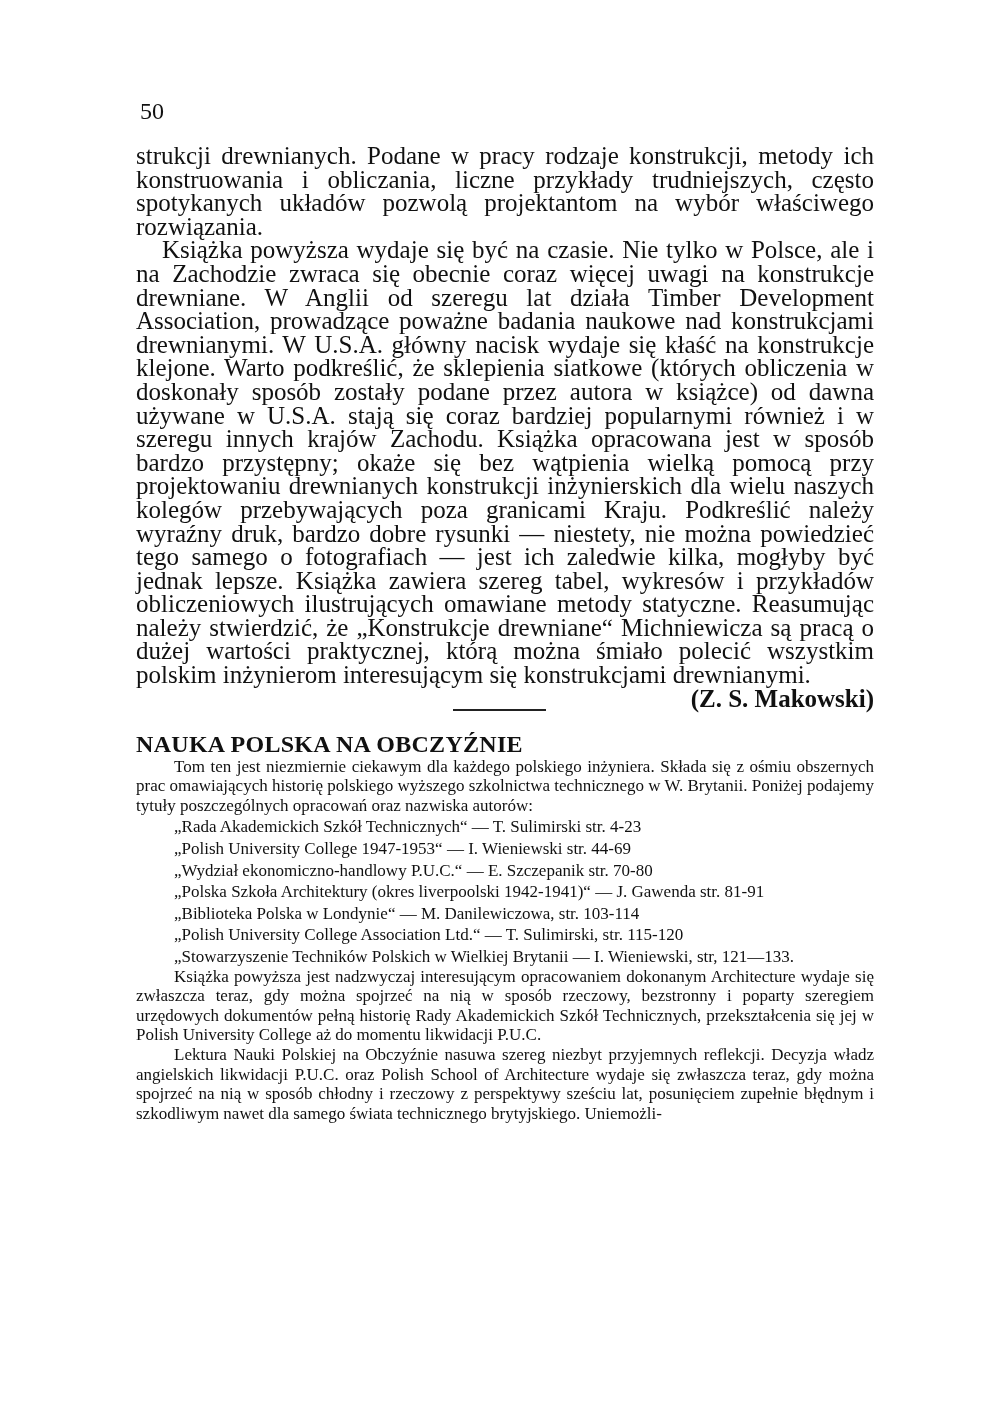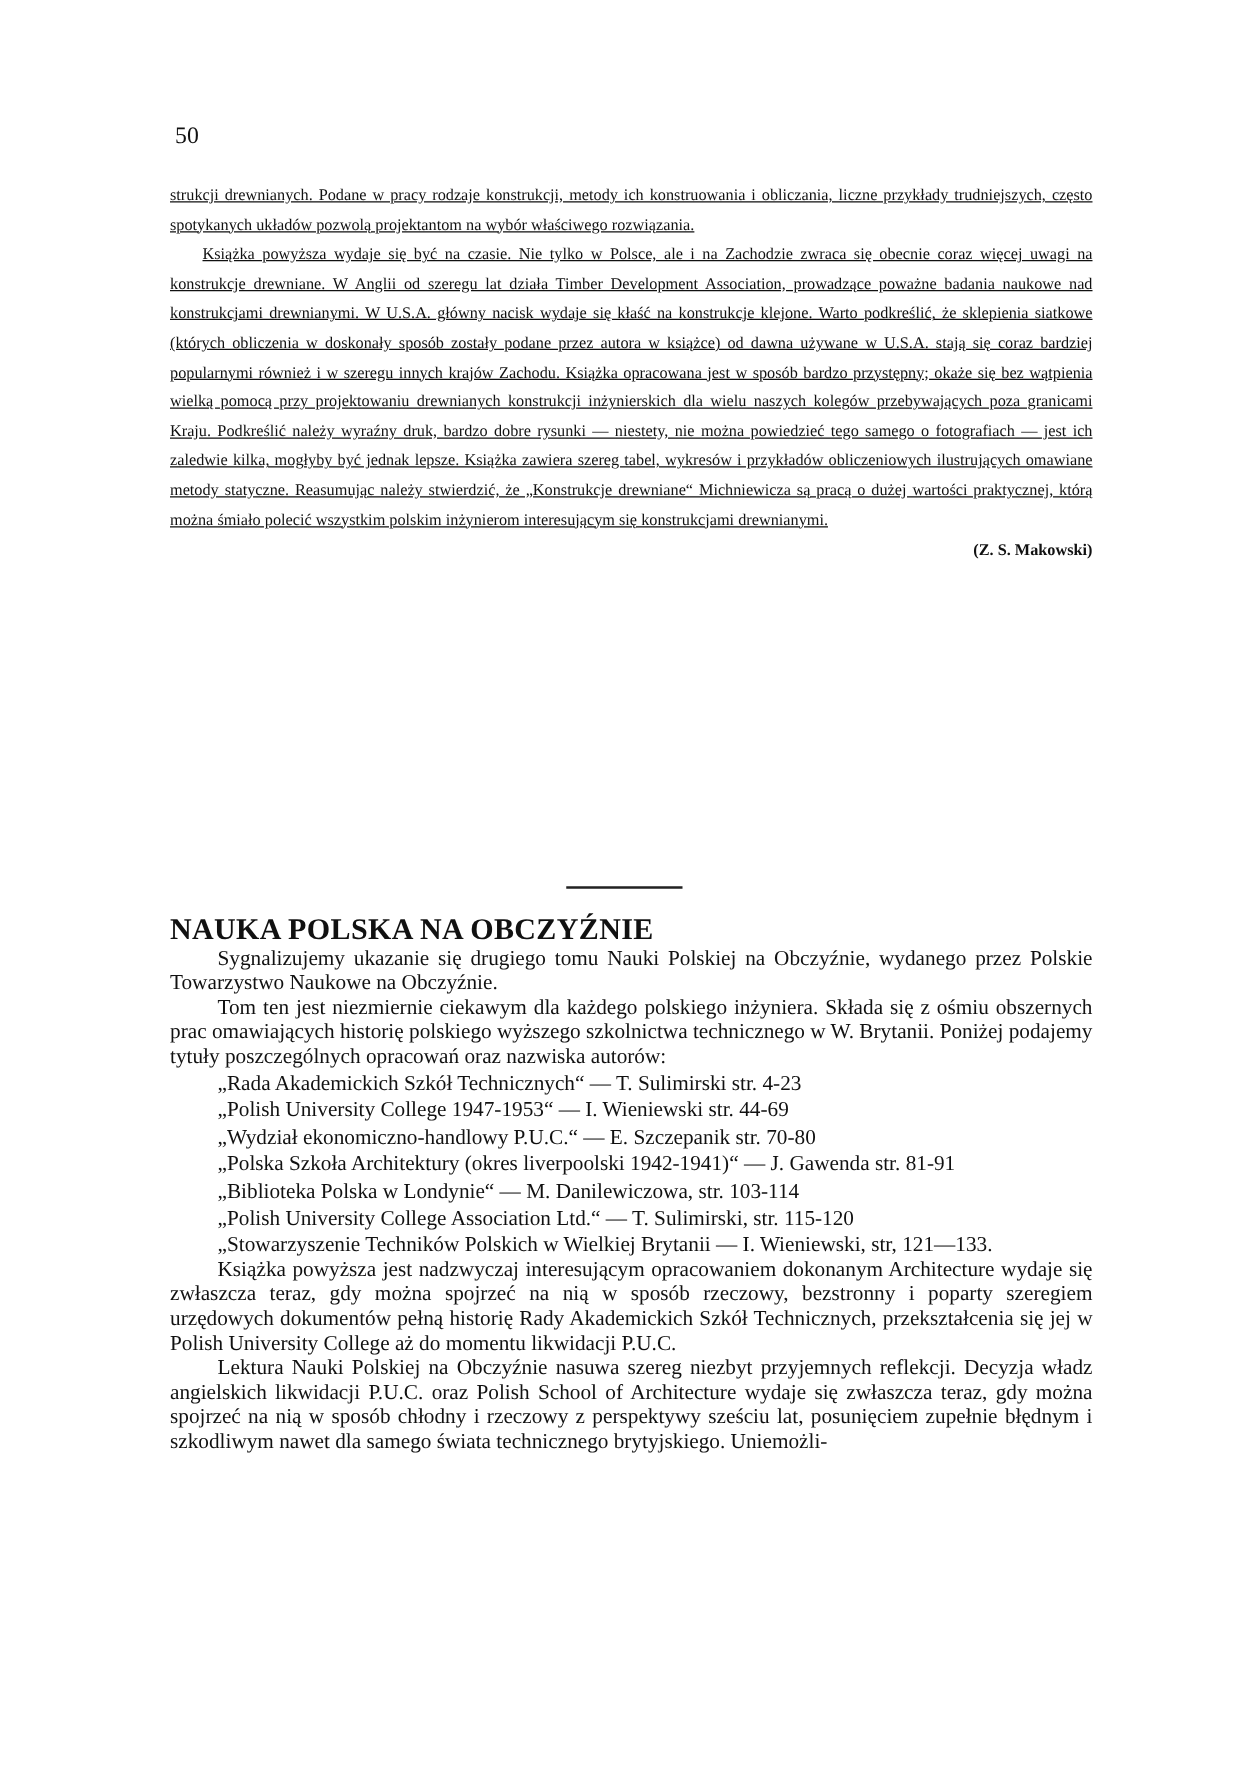--- a/index.html
+++ b/index.html
@@ -1,22 +1,22 @@
 <!DOCTYPE html>
 <html><head>
 <meta charset="utf-8">
 <style>
   html, body { margin: 0; padding: 0; background: #ffffff; }
   body { width: 1000px; height: 1420px; position: relative; overflow: hidden; color: #111; font-family: "Liberation Serif", "DejaVu Serif", serif; }
-  .page-number { position: absolute; left: 140px; top: 98px; font-size: 19px; }
+  .page-number { position: absolute; left: 140px; top: 98px; font-size: 24px; }
   .block { position: absolute; left: 136px; width: 738px; }
-  .review { top: 144px; font-size: 13px; line-height: 23.6px; text-align: justify; text-decoration: underline; }
+  .review { top: 144px; font-size: 25px; line-height: 23.6px; text-align: justify; }
   .review p { margin: 0; }
   .review p.indent { text-indent: 26px; }
-  .signature { float: right; font-weight: bold; margin-top: 24px; }
+  .signature { float: right; font-weight: bold; }
   .rule { position: absolute; left: 453px; top: 709px; width: 93px; height: 2px; background: #222; }
   .section { top: 735px; font-size: 17px; line-height: 19.6px; text-align: justify; }
   .section h2 { margin: 0 0 2px 0; font-size: 24px; font-weight: bold; letter-spacing: 0.3px; }
   .section p { margin: 0; }
   .section p.indent { text-indent: 38px; }
   .section .entry { text-indent: 38px; margin: 0; }
   .section .entry.gap { margin-top: 2px; }
 </style>
 </head>
 <body>
@@ -25,21 +25,20 @@
 
 <div class="block review">
   <p>strukcji drewnianych. Podane w pracy rodzaje konstrukcji, metody ich konstruowania i obliczania, liczne przykłady trudniejszych, często spotykanych układów pozwolą projektantom na wybór właściwego rozwiązania.</p>
   <p class="indent"><span>Książka powyższa wydaje się być na czasie. Nie tylko w Polsce, ale i na Zachodzie zwraca się obecnie coraz więcej uwagi na konstrukcje drewniane. W Anglii od szeregu lat działa Timber Development Association, prowadzące poważne badania naukowe nad konstrukcjami drewnianymi. W U.S.A. główny nacisk wydaje się kłaść na konstrukcje klejone. Warto podkreślić, że sklepienia siatkowe (których obliczenia w doskonały sposób zostały podane przez autora w książce) od dawna używane w U.S.A. stają się coraz bardziej popularnymi również i w szeregu innych krajów Zachodu. Książka opracowana jest w sposób bardzo przystępny; okaże się bez wątpienia wielką pomocą przy projektowaniu drewnianych konstrukcji inżynierskich dla wielu naszych kolegów przebywających poza granicami Kraju. Podkreślić należy wyraźny druk, bardzo dobre rysunki — niestety, nie można powiedzieć tego samego o fotografiach — jest ich zaledwie kilka, mogłyby być jednak lepsze. Książka zawiera szereg tabel, wykresów i przykładów obliczeniowych ilustrujących omawiane metody statyczne. Reasumując należy stwierdzić, że „Konstrukcje drewniane“ Michniewicza są pracą o dużej wartości praktycznej, którą można śmiało polecić wszystkim polskim inżynierom interesującym się konstrukcjami drewnianymi.</span><span class="signature">(Z. S. Makowski)</span></p>
 </div>
 
 <div class="rule"></div>
 
 <div class="block section">
   <h2>NAUKA POLSKA NA OBCZYŹNIE</h2>
-  <p class="indent">Sygnalizujemy ukazanie się drugiego tomu Nauki Polskiej na Obczyźnie, wydanego przez Polskie Towarzystwo Naukowe na Obczyźnie.</p>
   <p class="indent">Tom ten jest niezmiernie ciekawym dla każdego polskiego inżyniera. Składa się z ośmiu obszernych prac omawiających historię polskiego wyższego szkolnictwa technicznego w W. Brytanii. Poniżej podajemy tytuły poszczególnych opracowań oraz nazwiska autorów:</p>
   <p class="entry gap">„Rada Akademickich Szkół Technicznych“ — T. Sulimirski str. 4-23</p>
   <p class="entry gap">„Polish University College 1947-1953“ — I. Wieniewski str. 44-69</p>
   <p class="entry gap">„Wydział ekonomiczno-handlowy P.U.C.“ — E. Szczepanik str. 70-80</p>
   <p class="entry gap">„Polska Szkoła Architektury (okres liverpoolski 1942-1941)“ — J. Gawenda str. 81-91</p>
   <p class="entry gap">„Biblioteka Polska w Londynie“ — M. Danilewiczowa, str. 103-114</p>
   <p class="entry gap">„Polish University College Association Ltd.“ — T. Sulimirski, str. 115-120</p>
   <p class="entry gap">„Stowarzyszenie Techników Polskich w Wielkiej Brytanii — I. Wieniewski, str, 121—133.</p>
   <p class="indent">Książka powyższa jest nadzwyczaj interesującym opracowaniem dokonanym Architecture wydaje się zwłaszcza teraz, gdy można spojrzeć na nią w sposób rzeczowy, bezstronny i poparty szeregiem urzędowych dokumentów pełną historię Rady Akademickich Szkół Technicznych, przekształcenia się jej w Polish University College aż do momentu likwidacji P.U.C.</p>
   <p class="indent">Lektura Nauki Polskiej na Obczyźnie nasuwa szereg niezbyt przyjemnych reflekcji. Decyzja władz angielskich likwidacji P.U.C. oraz Polish School of Architecture wydaje się zwłaszcza teraz, gdy można spojrzeć na nią w sposób chłodny i rzeczowy z perspektywy sześciu lat, posunięciem zupełnie błędnym i szkodliwym nawet dla samego świata technicznego brytyjskiego. Uniemożli-</p>

